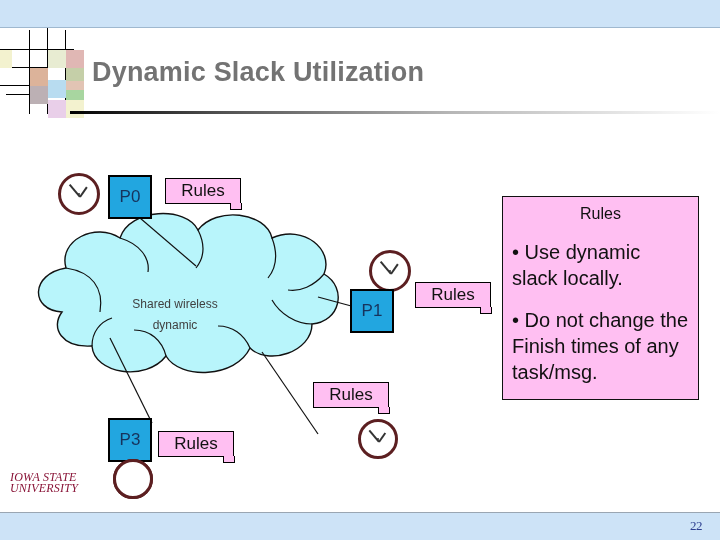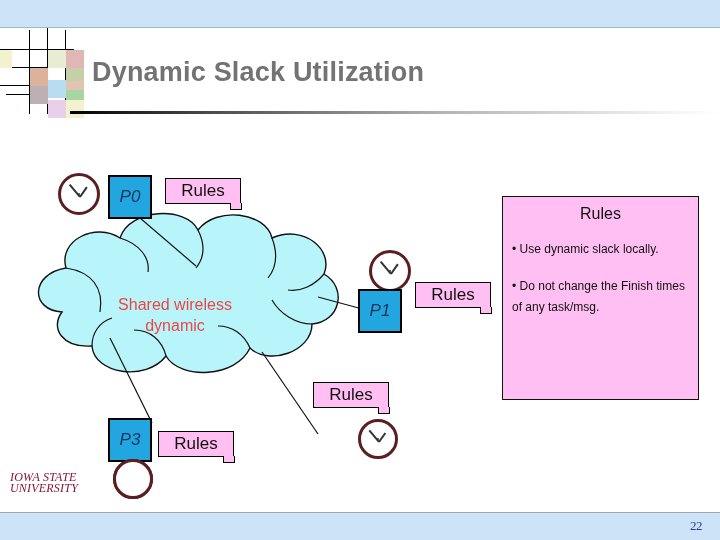--- a/index.html
+++ b/index.html
@@ -52,21 +52,20 @@
 
   
   #diagram{position:absolute;left:0;top:0;width:720px;height:540px;}
 
   
   .node{
     position:absolute;background:#22a6e0;border:2px solid #000;
     color:#123a63;font-size:17px;
     display:flex;align-items:center;justify-content:center;
     box-sizing:border-box;
-    font-style:italic;
   }
   .node span{color:#17335c;}
 
   
   .note{
     position:absolute;background:#ffbff2;border:1.5px solid #000;
     box-sizing:border-box;
     display:flex;align-items:center;justify-content:center;
     font-size:17px;color:#111;
   }
@@ -79,31 +78,31 @@
 
   
   .clock{position:absolute;border-radius:50%;
     background:#ffffff;border:3px solid #5c1f21;box-sizing:border-box;}
   .clock .hh,.clock .mh{position:absolute;background:#333;transform-origin:bottom center;}
   .clock .pin{position:absolute;width:2px;height:2px;background:#333;border-radius:50%;}
 
   
   .cloud-label{
     position:absolute;left:85px;top:294px;width:180px;
-    text-align:center;font-size:16px;color:#ef4444;line-height:21px;
+    text-align:center;font-size:12px;color:#404040;line-height:21px;
   }
 
   
   .panel{
     position:absolute;left:502px;top:196px;width:197px;height:204px;
     background:#ffbff2;border:1.5px solid #111;box-sizing:border-box;
     padding:6px 9px 0 9px;
   }
   .panel-title{text-align:center;font-size:16px;color:#111;margin:2px 0 16px 0;}
-  .panel-bullet{font-size:12px;color:#111;line-height:21px;margin-bottom:16px;}
+  .panel-bullet{font-size:20px;color:#111;line-height:26px;margin-bottom:16px;}
 
   
   .logo{position:absolute;left:10px;top:472px;width:95px;color:#8a1538;
     font-family:"Liberation Serif", serif;line-height:11px;}
   .logo .l1{font-size:12px;letter-spacing:0.2px;font-style:italic;}
   .logo .l2{font-size:12px;letter-spacing:0.2px;font-style:italic;}
 </style>
 </head>
 <body>
 
@@ -181,21 +180,21 @@
   </div>
   <div class="note" style="left:165px;top:178px;width:76px;height:26px;">
     <span>Rules</span>
   </div>
 
   <div class="clock" style="left:369px;top:250px;width:42px;height:42px;">
     <div class="hh" style="left:18px;top:9px;width:2px;height:12px;transform:rotate(35deg);"></div>
     <div class="mh" style="left:18px;top:5px;width:1.5px;height:16px;transform:rotate(-40deg);"></div>
     <div class="pin" style="left:17px;top:17px;"></div>
   </div>
-  <div class="node" style="left:358px;top:289px;width:44px;height:44px;">
+  <div class="node" style="left:350px;top:289px;width:44px;height:44px;">
     <span>P1</span>
   </div>
   <div class="note" style="left:415px;top:282px;width:76px;height:26px;">
     <span>Rules</span>
   </div>
 
   <div class="node" style="left:108px;top:418px;width:44px;height:44px;">
     <span>P3</span>
   </div>
   <div class="note" style="left:158px;top:431px;width:76px;height:26px;">

